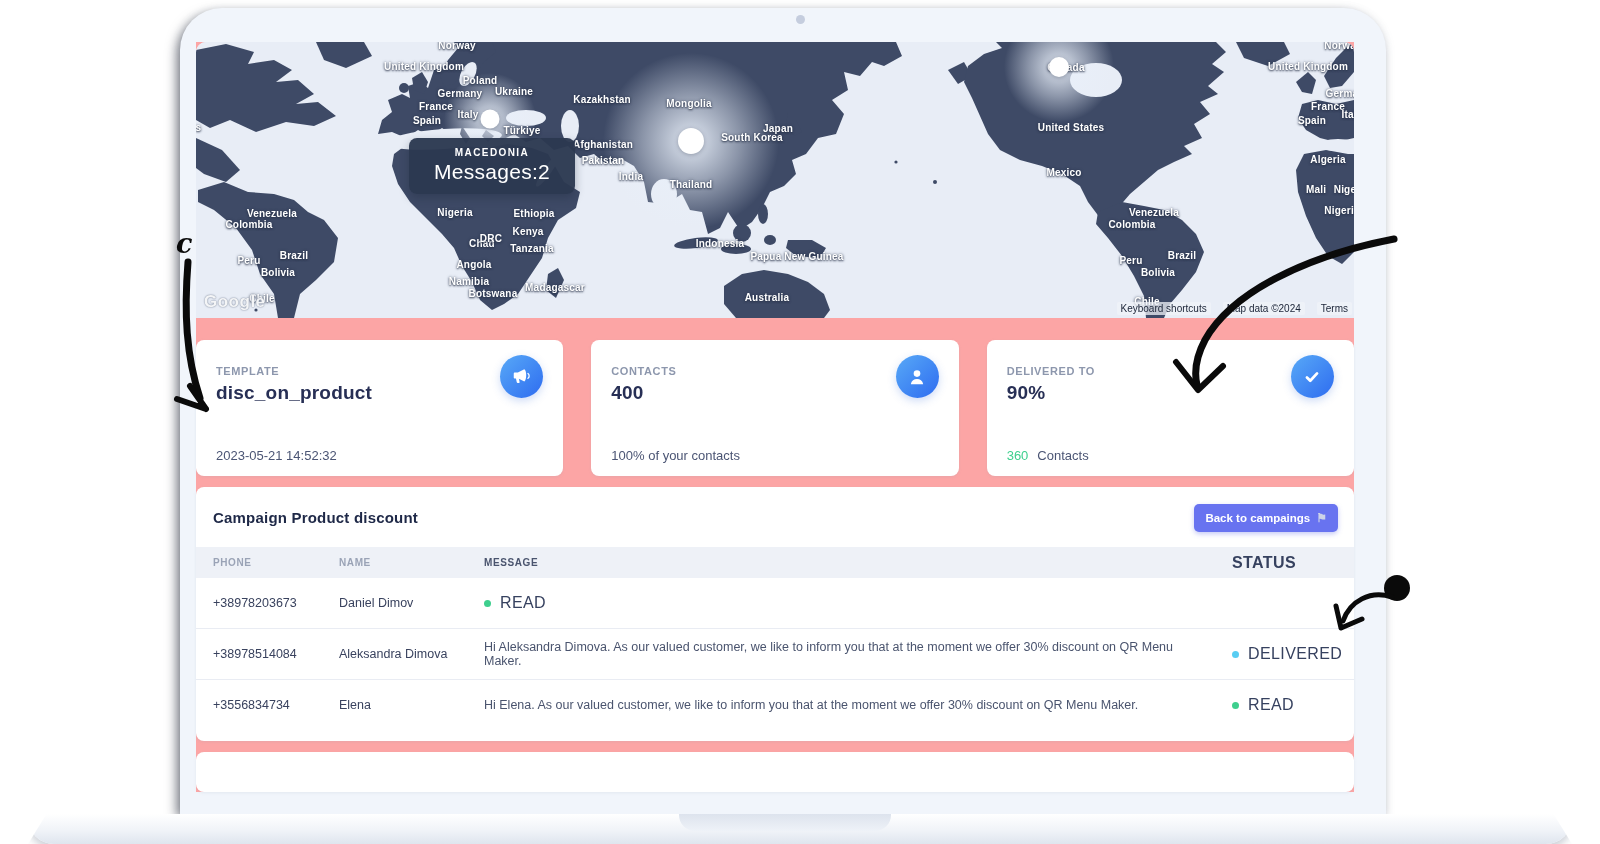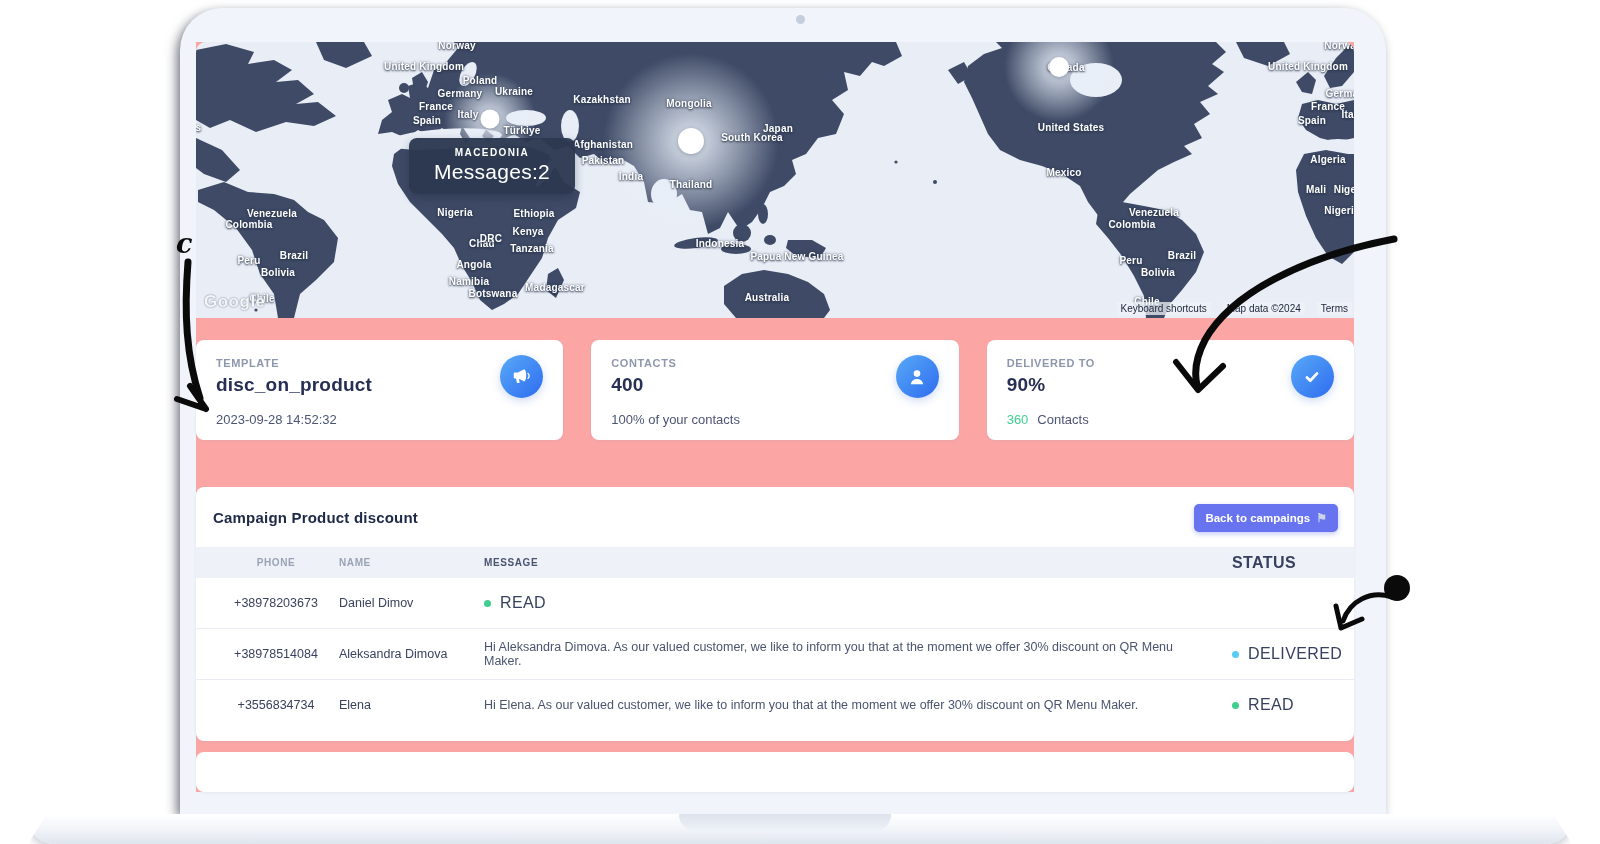--- a/index.html
+++ b/index.html
@@ -33,22 +33,22 @@
     background:rgba(44,56,80,.96);color:#fff;text-align:center;box-shadow:0 4px 10px rgba(30,40,60,.35);}
   .map-tooltip .tt-country{font-size:10px;font-weight:bold;letter-spacing:1.4px;margin-top:9px;}
   .map-tooltip .tt-msgs{font-size:21px;font-weight:normal;margin-top:2px;letter-spacing:.3px;}
   .google-logo{position:absolute;left:8px;bottom:6px;font-size:17px;font-weight:bold;color:rgba(255,255,255,.9);
     letter-spacing:.5px;text-shadow:0 0 2px #8a94a6,0 0 1px #8a94a6;}
   .map-attrib{position:absolute;right:2px;bottom:3px;display:flex;gap:12px;align-items:center;}
   .map-attrib span{font-size:10px;color:#20293c;background:rgba(240,243,248,.75);padding:1px 4px;border-radius:2px;}
 
   
   .cards{position:absolute;left:0;top:298px;width:1158px;display:flex;gap:28px;}
-  .card{position:relative;flex:1;height:100px;background:#fff;border-radius:8px;
-    box-shadow:0 1px 3px rgba(150,160,180,.18);padding:17px 20px;box-sizing:border-box;}
+  .card{position:relative;flex:1;height:136px;background:#fff;border-radius:8px;
+    box-shadow:0 1px 3px rgba(150,160,180,.18);padding:25px 20px;box-sizing:border-box;}
   .card-label{font-size:11px;font-weight:bold;letter-spacing:.6px;color:#8d97ad;}
   .card-value{font-size:19px;font-weight:bold;color:#272f55;margin-top:5px;letter-spacing:.2px;}
   .card-sub{position:absolute;left:20px;bottom:13px;font-size:13px;color:#4b5574;}
   .sub-accent{color:#3ecf8e;margin-right:9px;text-align:right;}
   .sub-accent:empty{display:none;margin:0;}
   .icon-circle{position:absolute;right:20px;top:15px;width:43px;height:43px;border-radius:50%;
     display:flex;align-items:center;justify-content:center;box-shadow:0 3px 8px rgba(60,110,220,.25);}
   .icon-blue{background:linear-gradient(135deg,#58a9f7,#2e6cf0);}
   .icon-green{background:linear-gradient(135deg,#46dd9a,#2fc9bb);box-shadow:0 3px 8px rgba(50,200,160,.3);}
   .icon-circle svg{width:22px;height:22px;}
@@ -59,21 +59,21 @@
   .table-head{position:relative;height:60px;}
   .table-title{position:absolute;left:17px;top:22px;font-size:15px;font-weight:bold;color:#1e2847;letter-spacing:.2px;}
   .back-btn{position:absolute;right:16px;top:17px;background:#6873f0;border:none;color:#fff;
     font-family:"Liberation Sans",sans-serif;font-size:11.5px;font-weight:bold;padding:7px 11px;border-radius:5px;
     cursor:pointer;display:flex;align-items:center;gap:6px;box-shadow:0 2px 5px rgba(90,100,230,.35);}
   .flag-glyph{color:#ccd3e8;font-size:12px;}
   .col-head{display:flex;align-items:center;height:31px;background:#eef1f7;
     font-size:10px;font-weight:bold;letter-spacing:.6px;color:#9aa3b6;}
   .trow{display:flex;align-items:center;height:50px;border-bottom:1px solid #e9ecf3;font-size:12.5px;color:#39425e;}
   .trow:last-child{border-bottom:none;}
-  .c-phone{width:126px;padding-left:17px;flex:none;text-align:center;}
+  .c-phone{width:126px;padding-left:17px;flex:none;}
   .c-name{width:145px;flex:none;}
   .c-msg{flex:1;color:#4a546e;padding-right:20px;}
   .c-status{width:122px;flex:none;display:flex;align-items:center;gap:9px;color:#36415f;font-size:16px;letter-spacing:.4px;}
   .dot{width:7px;height:7px;border-radius:50%;flex:none;}
 
   .footerbar{position:absolute;left:0;top:710px;width:1158px;height:40px;background:#fff;border-radius:8px;
     box-shadow:0 1px 3px rgba(150,160,180,.15);}
 
   
   .annot-svg{position:absolute;left:0;top:0;width:1600px;height:844px;pointer-events:none;z-index:60;}
@@ -241,21 +241,21 @@
         <span>Terms</span>
       </div>
     </div>
 
     <div class="cards">
 
       <div class="card">
         <div class="card-label">TEMPLATE</div>
         <div class="card-value">disc_on_product</div>
         <div class="card-sub">
-          <span>2023-09-28 14:52:32</span>
+          <span>2023-05-21 14:52:32</span>
         </div>
         <div class="icon-circle icon-blue">
           <svg viewBox="0 0 24 24">
               <path fill="#fff" d="M14.5 3.5l-7 3.6H4.2c-.7 0-1.2.5-1.2 1.2v4.2c0 .7.5 1.2 1.2 1.2h1.2l.9 4.1c.1.5.5.8 1 .8h1.1c.6 0 1.1-.6 1-1.2l-.8-3.5 5.9 3 .0 0c1.2-.6 2.1-3.1 2.1-6.7s-.9-6.1-2.1-6.7z"></path>
               <path fill="none" stroke="#fff" stroke-width="1.4" stroke-linecap="round" d="M18.5 8.2c.8.6 1.3 1.6 1.3 2.6s-.5 2-1.3 2.6"></path>
             </svg>
         </div>
       </div>
 
       <div class="card">

